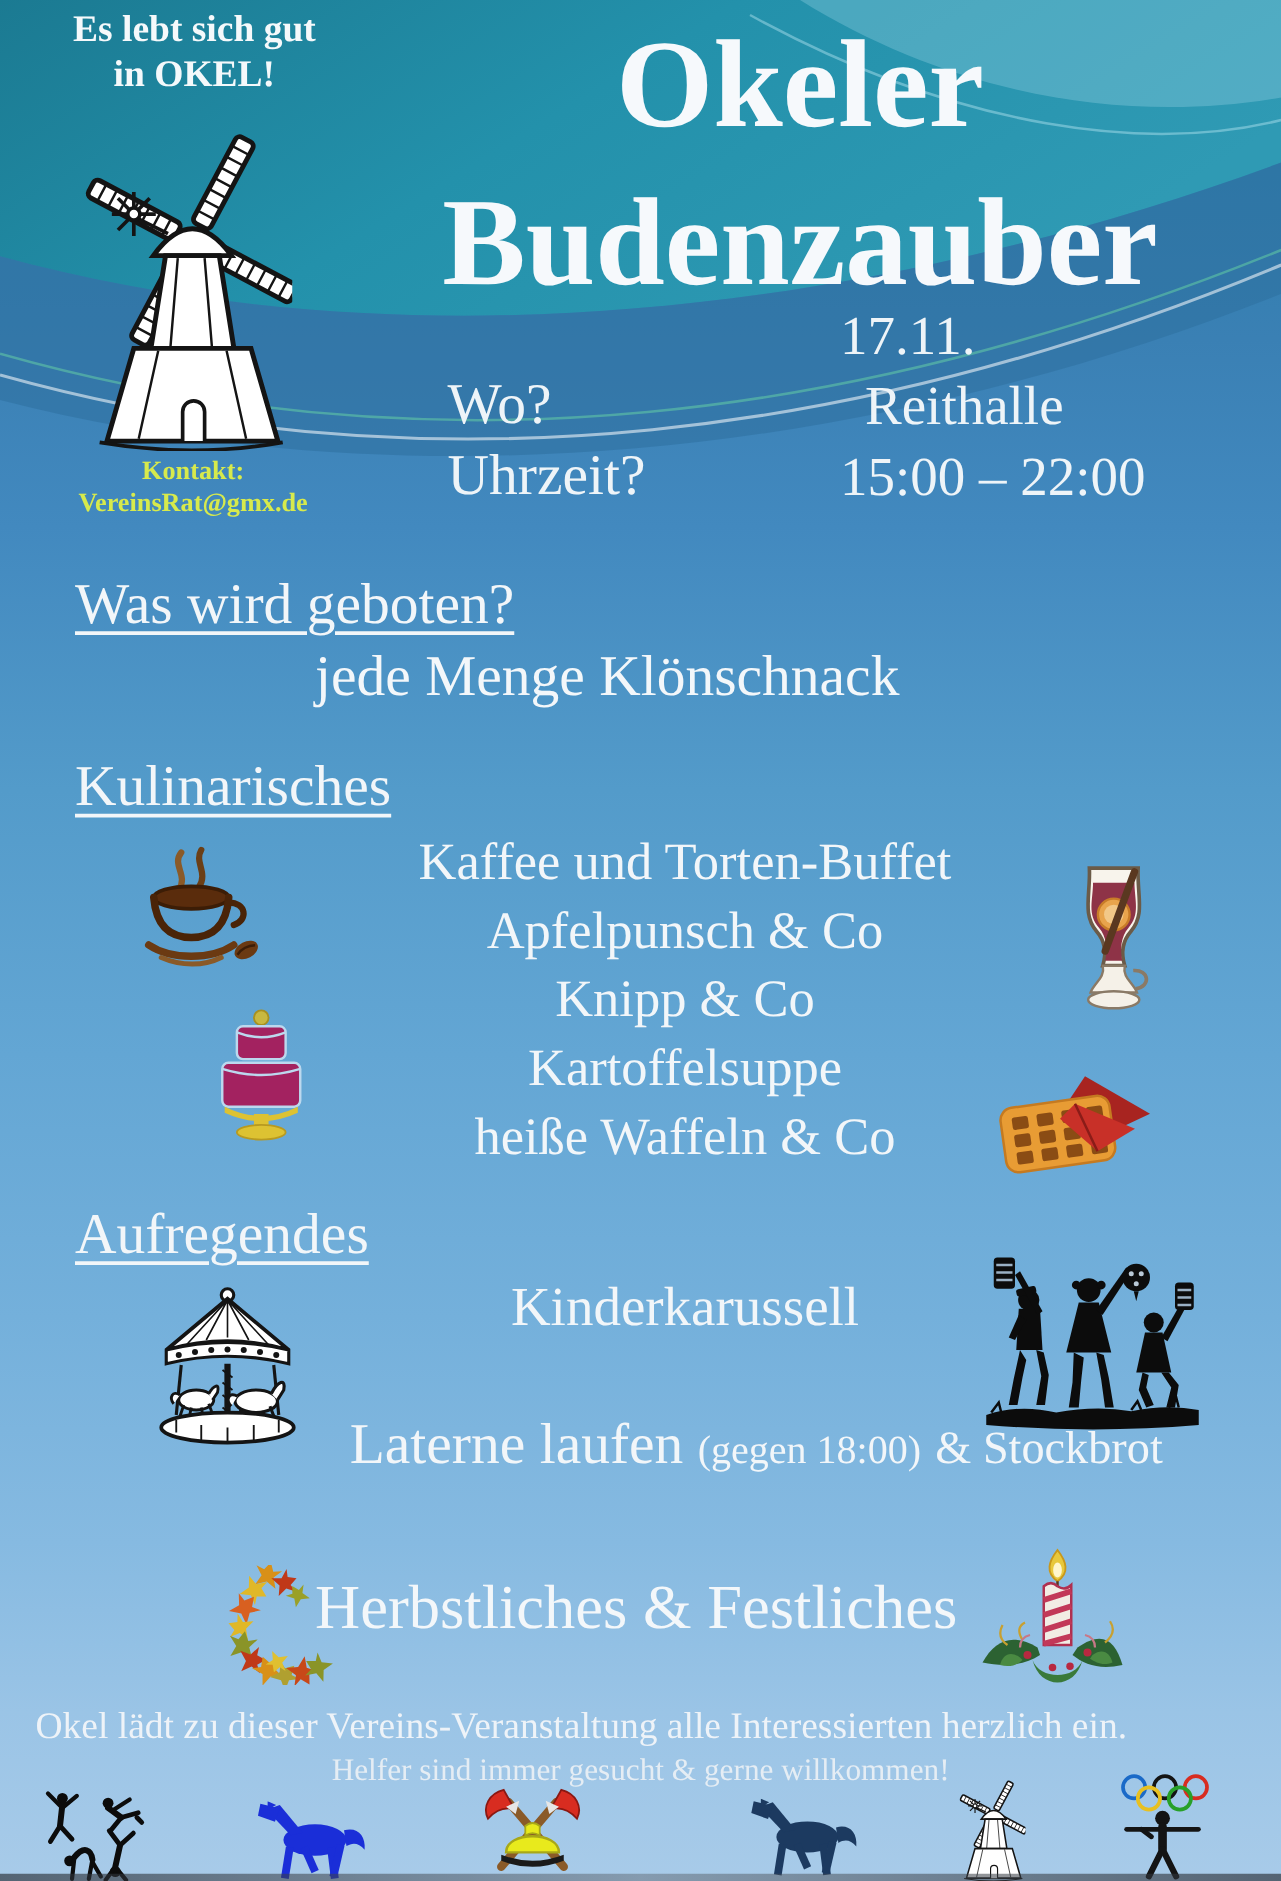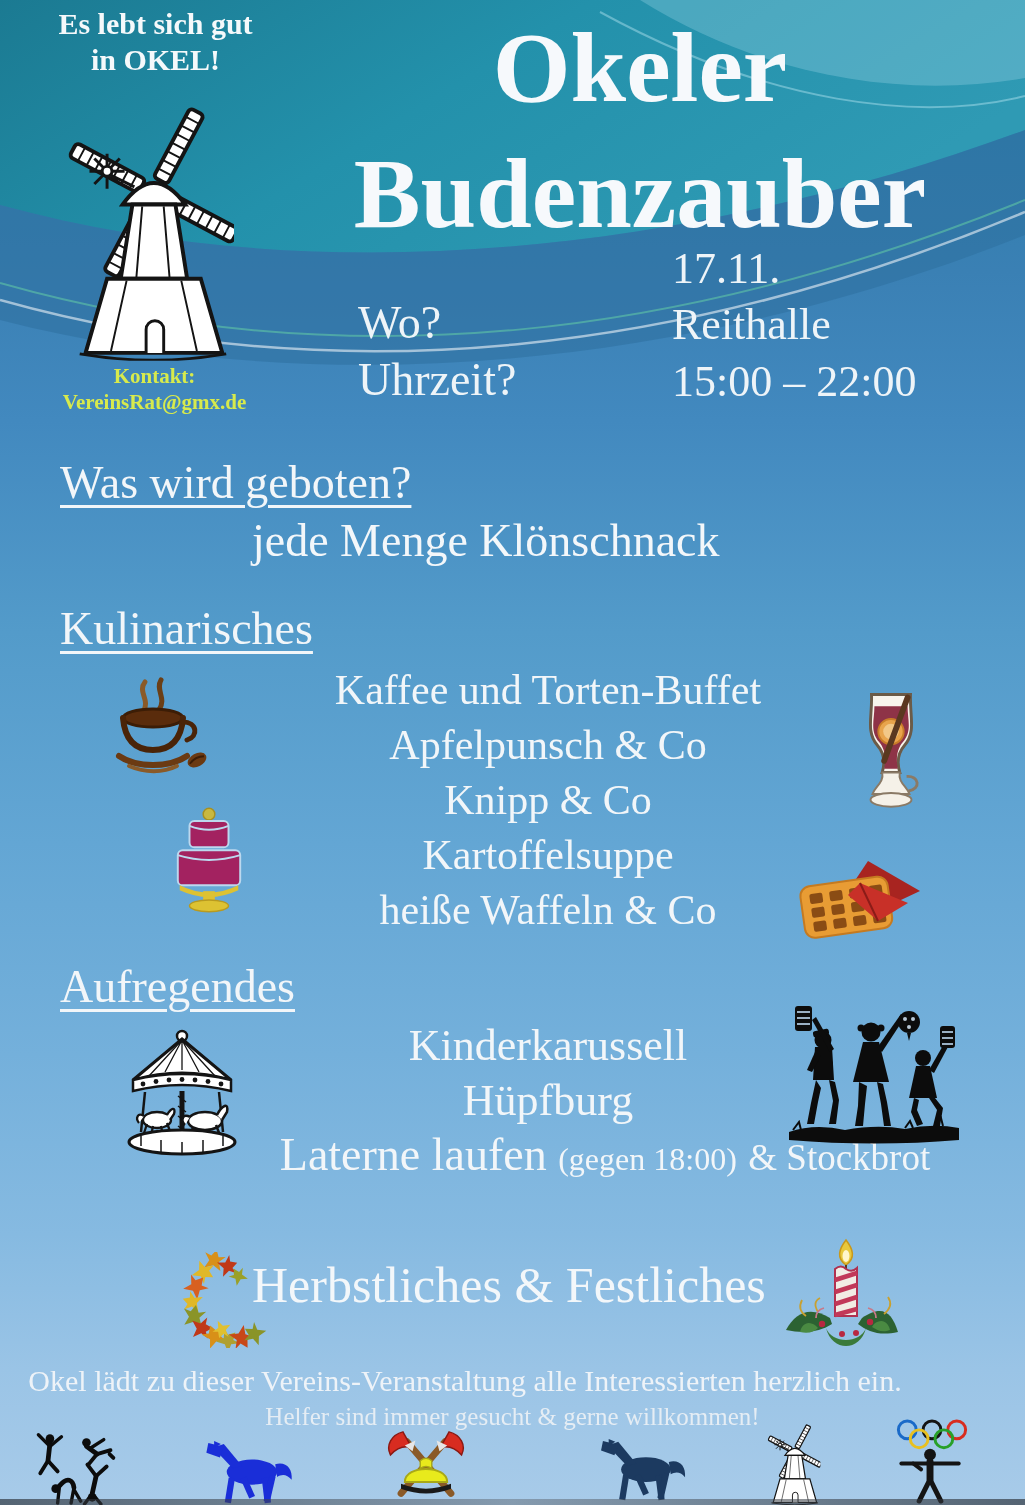--- a/index.html
+++ b/index.html
@@ -116,21 +116,21 @@
     <div>VereinsRat@gmx.de</div>
   </div>
 
   <div class="abs" id="title">
     <div class="t1 txt">Okeler</div>
     <div class="t2 txt">Budenzauber</div>
   </div>
 
   <div class="abs txt qa-a" style="left:672px;top:243px">17.11.</div>
   <div class="abs txt qa-q" style="left:358px;top:296px">Wo?</div>
-  <div class="abs txt qa-a" style="left:672px;top:299px">Reithalle</div>
+  <div class="abs txt qa-a" style="left:692px;top:299px">Reithalle</div>
   <div class="abs txt qa-q" style="left:358px;top:353px">Uhrzeit?</div>
   <div class="abs txt qa-a" style="left:672px;top:356px">15:00 – 22:00</div>
 
   <div class="abs txt heading" style="top:458px">Was wird geboten?</div>
   <div class="abs txt" id="offer-sub">jede Menge Klönschnack</div>
 
   <div class="abs txt heading" style="top:604px">Kulinarisches</div>
   <div class="abs center-items" style="left:112px;top:663px;width:872px">
     <div>Kaffee und Torten-Buffet</div>
     <div>Apfelpunsch &amp; Co</div>
@@ -202,21 +202,20 @@
         </g>
       </g>
       <polygon points="62,24 110,44 80,62 50,36" fill="#c83028"></polygon>
       <path d="M62,24 L80,62" fill="none" stroke="#8a1c18" stroke-width="2"></path>
     </svg>
   </div>
 
   <div class="abs txt heading" style="top:962px">Aufregendes</div>
   <div class="abs center-items" style="left:112px;top:1018px;width:872px;font-size:44px">
     <div>Kinderkarussell</div>
-    <div>Hüpfburg</div>
   </div>
   <div class="abs txt" id="laterne">
     <span>Laterne laufen</span>
     <span class="note">(gegen 18:00)</span>
     <span class="suffix">&amp; Stockbrot</span>
   </div>
 
   <div class="abs" style="left:115px;top:1028px">
     <svg width="134" height="130" viewBox="0 0 134 130">
       <g stroke="#141414" fill="#ffffff">

